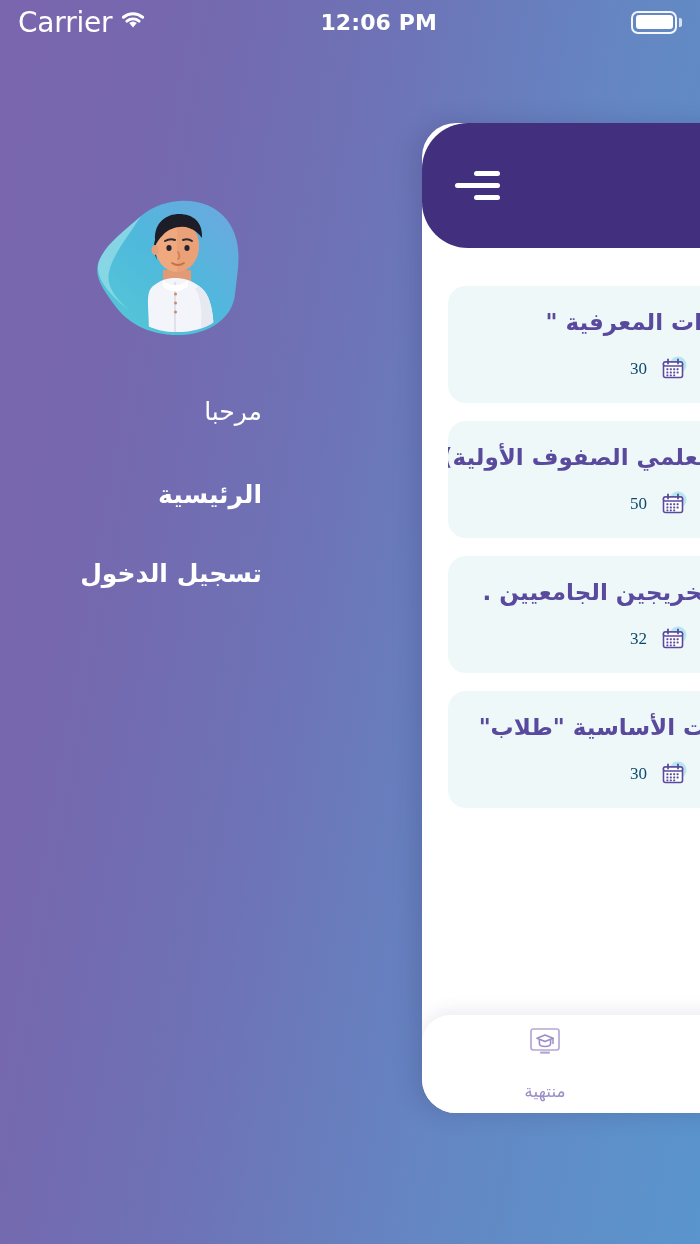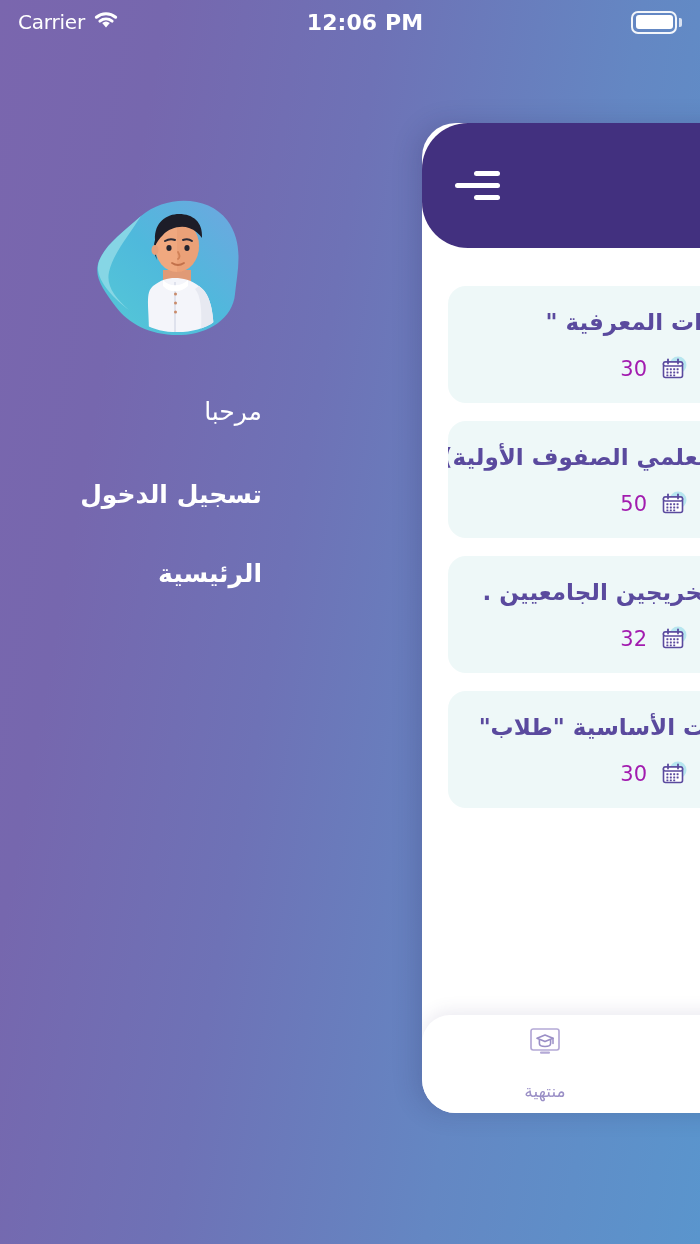--- a/index.html
+++ b/index.html
@@ -32,21 +32,21 @@
     z-index: 60;
     padding: 0 18px;
   }
   #status-left {
     display: flex;
     align-items: center;
     gap: 8px;
     flex: 0 0 auto;
   }
   #carrier-label {
-    font-size: 20px;
+    font-size: 28px;
     font-weight: 400;
     letter-spacing: -0.2px;
   }
   #status-center {
     flex: 1;
     text-align: center;
     font-size: 22px;
     font-weight: 600;
     letter-spacing: 0.1px;
     margin-left: -20px;
@@ -197,24 +197,25 @@
   .course-meta {
     display: flex;
     flex-direction: row;
     align-items: center;
     justify-content: flex-start;
     gap: 12px;
     margin-top: 17px;
     padding-right: 155px;
   }
   .course-count {
-    color: #a21caf;
-    font-size: 21px;
+    color: #0c4a6e;
+    font-size: 17px;
     font-weight: 400;
     direction: ltr;
+    font-family: Liberation Serif, serif;
   }
   .cal-icon { width: 30px; height: 30px; flex: 0 0 auto; }
 
   
   #bottom-nav {
     position: absolute;
     left: 0; bottom: 0;
     width: 100%;
     height: 98px;
     background: #ffffff;
@@ -318,22 +319,22 @@
           <path d="M95 58 q3 5 0 7" stroke="#d08157" stroke-width="1.8" fill="none" stroke-linecap="round"></path>
           <path d="M89 69 q6 4 12 0" stroke="#c2714b" stroke-width="1.8" fill="none" stroke-linecap="round"></path>
 
           <ellipse cx="72" cy="56" rx="3.5" ry="5" fill="#e8a07a"></ellipse>
         </g>
       </svg>
     </div>
 
     <div id="drawer-menu">
       <div class="drawer-item greeting">مرحبا</div>
+      <div class="drawer-item nav">الرئيسية</div>
       <div class="drawer-item nav">تسجيل الدخول</div>
-      <div class="drawer-item nav">الرئيسية</div>
     </div>
   </div>
 
   <div id="content-panel">
 
     <div id="app-bar">
       <div id="app-bar-title">الرئيسية</div>
       <div id="menu-toggle">
         <span></span>
         <span></span>

